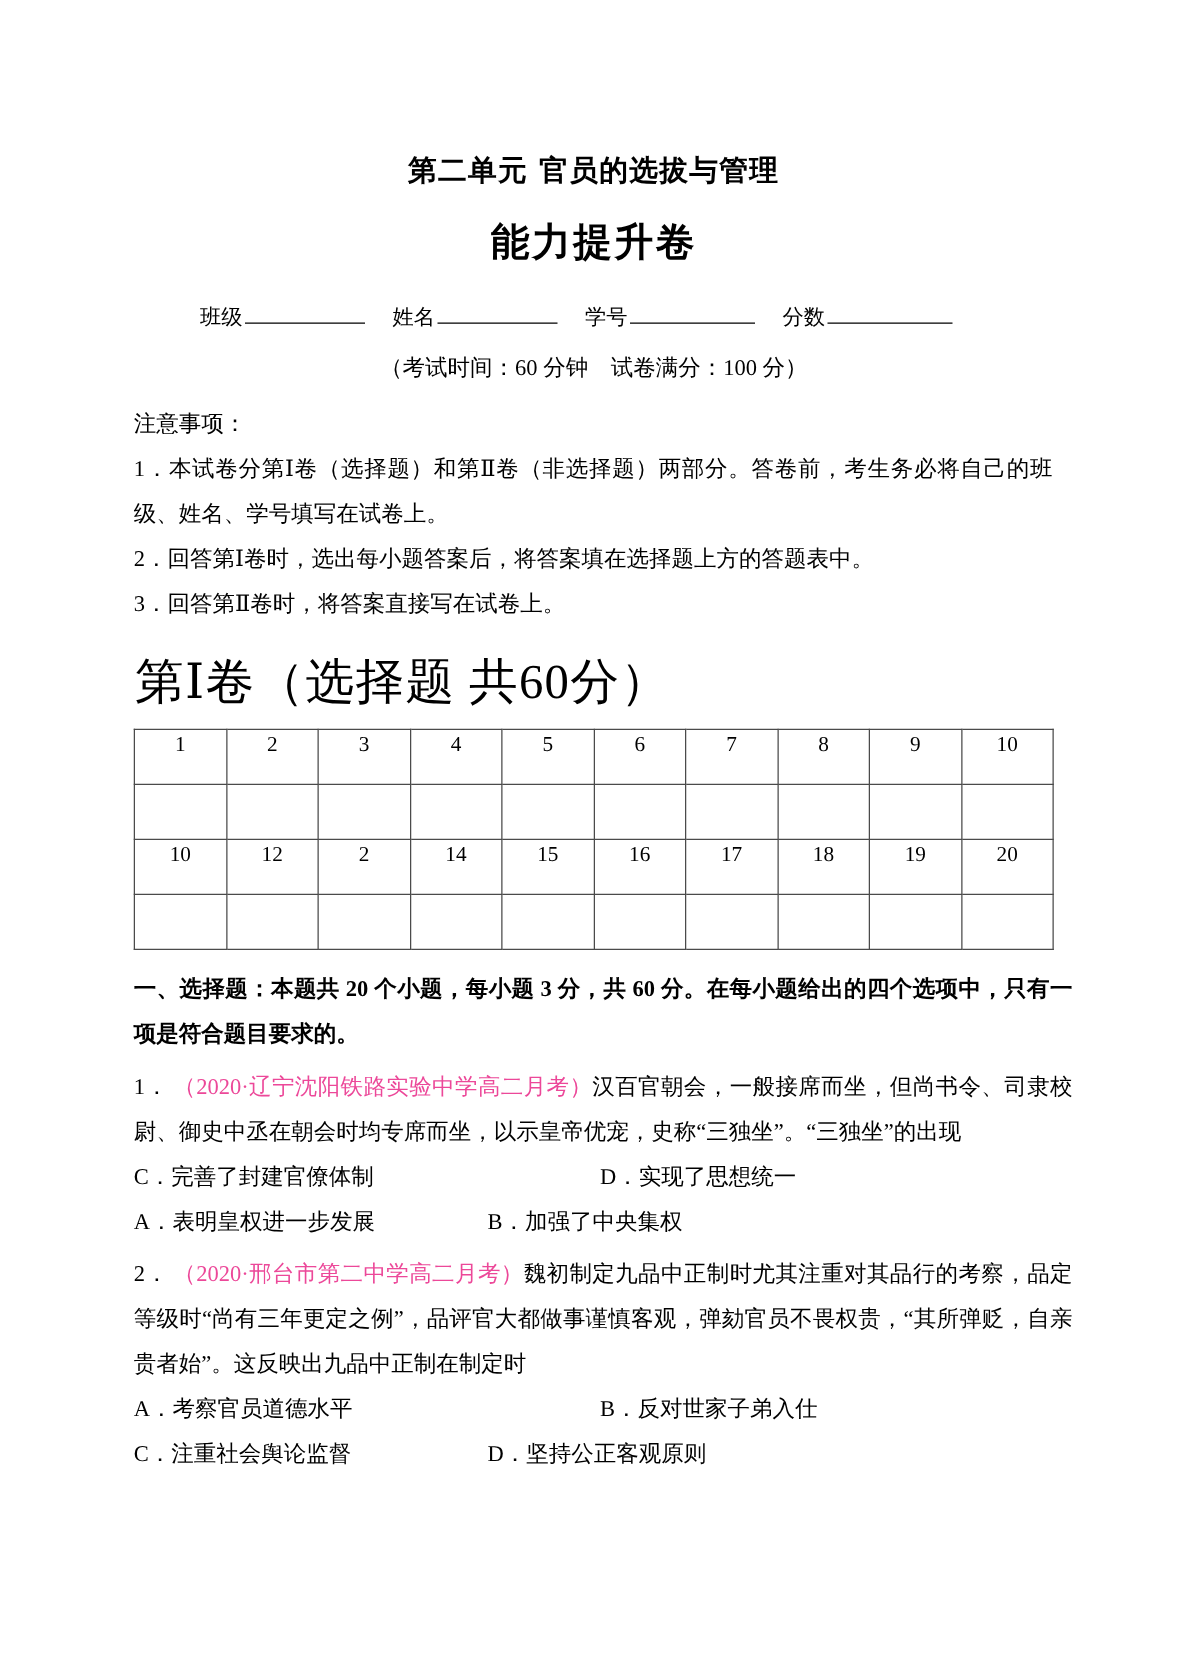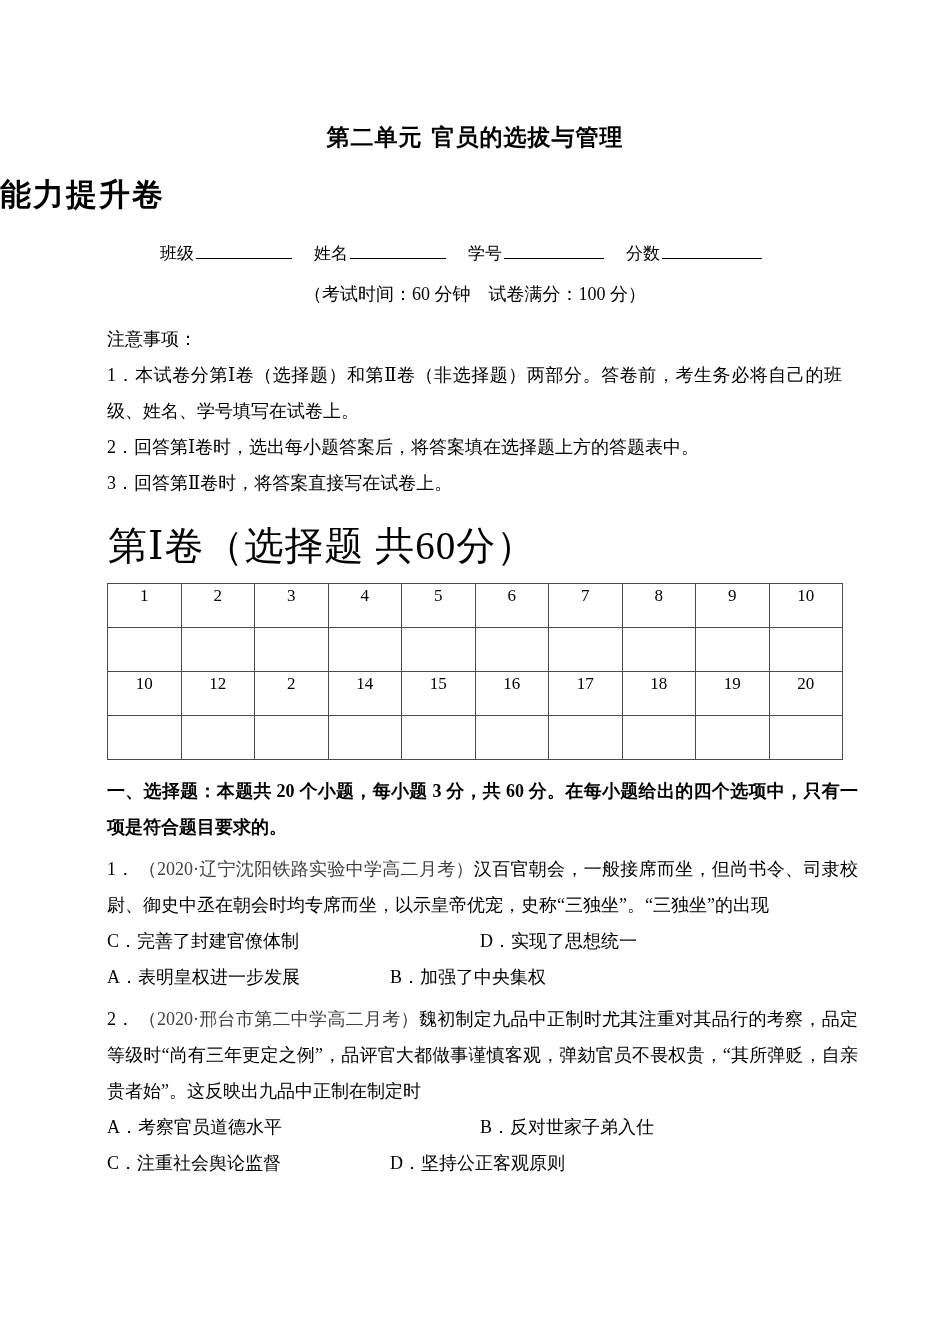--- a/index.html
+++ b/index.html
@@ -29,21 +29,21 @@
     text-align: center;
     font-family: "DejaVu Sans", "Liberation Sans", sans-serif;
     font-size: 23px;
     font-weight: 600;
     letter-spacing: 1px;
     margin: 0;
     padding-top: 122px;
     line-height: 30px;
   }
   .doc-subtitle {
-    text-align: left;
+    text-align: center;
     font-family: "DejaVu Sans", "Liberation Sans", sans-serif;
     font-size: 31px;
     font-weight: 700;
     letter-spacing: 2px;
     margin: 0;
     padding-top: 22px;
     line-height: 40px;
   }
 
   
@@ -149,21 +149,21 @@
     padding-right: 92px;
     padding-top: 6px;
   }
   .q-stem {
     font-size: 18px;
     line-height: 36px;
     margin: 0;
     text-align: justify;
     text-justify: inter-ideograph;
   }
-  .q-src { color: #404040; }
+  .q-src { color: #ec4899; }
   .q-num { margin-right: 4px; }
 
   .opt-row {
     position: relative;
     font-size: 18px;
     line-height: 36px;
     height: 36px;
     margin: 0;
   }
   .opt {

